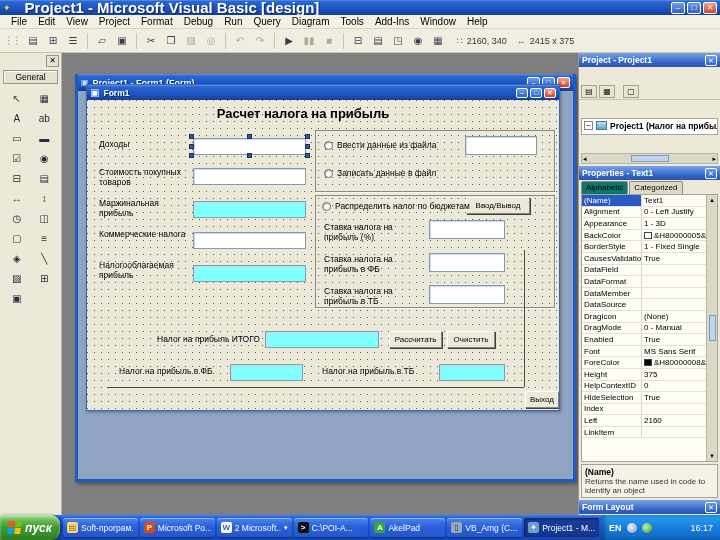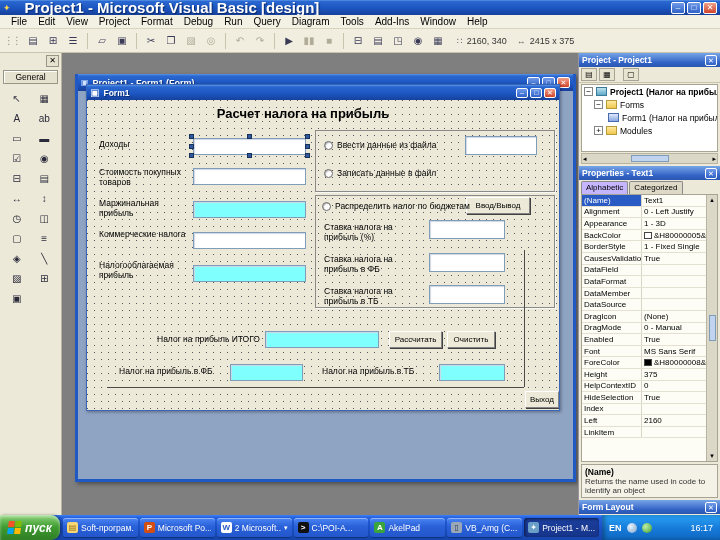--- a/index.html
+++ b/index.html
@@ -73,40 +73,40 @@
     box-shadow:1px 1px 0 #404040;font-size:8px;text-align:center;display:flex;align-items:center;justify-content:center;}
   .lineh{position:absolute;left:20px;top:287px;width:417px;border-top:1px solid #4a4a4a;}
   .linev{position:absolute;left:437px;top:150px;height:137px;border-left:1px solid #4a4a4a;}
 
   
   .rightcol{position:absolute;right:0;top:0;width:142px;bottom:0;background:#ece9d8;border-left:1px solid #9a96a0;display:flex;flex-direction:column;}
   .ptitle{height:14px;display:flex;align-items:center;padding:0 3px;color:#fff;font-weight:bold;font-size:8.5px;
     background:linear-gradient(180deg,#77a5e8,#3162c4 70%,#2a56b0);}
   .ptitle .px{margin-left:auto;width:12px;height:11px;border:1px solid #fff;border-radius:2px;background:linear-gradient(180deg,#6f9ae8,#2f62c8);
     font-size:7px;line-height:9px;text-align:center;}
-  .panel.project{height:113px;display:flex;flex-direction:column;}
+  .panel.project{height:113px;display:flex;flex-direction:column;gap:17px;}
   .ptools{height:16px;display:flex;gap:2px;align-items:center;padding:1px 2px;border-bottom:1px solid #c8c4ae;}
   .ptb{width:16px;height:13px;border:1px solid #a8a494;background:#e8e4d2;font-size:8px;text-align:center;line-height:11px;}
   .tree{flex:1;background:#fff;border:1px solid #a8a494;margin:1px 2px;overflow:hidden;font-size:8.5px;}
   .tnode{display:flex;align-items:center;gap:3px;height:13px;white-space:nowrap;overflow:hidden;}
   .exp{flex:none;width:9px;height:9px;border:1px solid #848484;background:#fff;font-size:8px;line-height:7px;text-align:center;}
   .ticn{flex:none;width:11px;height:9px;border:1px solid #b89b3a;background:linear-gradient(180deg,#ffe9a0,#f0c84e);}
   .ticn.proj{background:linear-gradient(180deg,#bfe2ee,#5da8c8);border-color:#3a7a98;}
   .ticn.form{background:linear-gradient(180deg,#dfe9ff,#8aa8e0);border-color:#4a6ab0;}
   .tnode b{font-weight:bold;}
   .hscroll{height:11px;margin:0 2px 2px;background:#dcd8c8;border:1px solid #b8b4a0;display:flex;align-items:center;justify-content:space-between;font-size:7px;padding:0 1px;}
   .hthumb{width:38px;height:7px;background:#c0d4f0;border:1px solid #7f9db9;}
 
   .panel.props{flex:1;display:flex;flex-direction:column;min-height:0;}
   .pcombo{margin:2px;height:15px;border:1px solid #7f9db9;background:#fff;display:flex;align-items:center;font-size:8.5px;padding-left:3px;}
   .pcombo .dd{margin-left:auto;width:13px;height:13px;background:linear-gradient(180deg,#e4eefc,#aac4ec);border-left:1px solid #7f9db9;
     font-size:7px;text-align:center;line-height:12px;}
   .ptabs{display:flex;gap:1px;padding:1px 2px 0;}
   .ptab{border:1px solid #8a8a8a;border-bottom:none;padding:1px 4px 2px;font-size:8px;background:#ddd9c6;border-radius:2px 2px 0 0;}
-  .ptab.active{background:#c4b5fd;position:relative;top:0;}
+  .ptab.active{background:#0f766e;position:relative;top:0;}
   .pgrid{flex:1;margin:0 2px;background:#fdfdf6;border:1px solid #a8a494;position:relative;padding-right:11px;overflow:hidden;}
   .prow{display:flex;height:11.6px;border-bottom:1px solid #e4e1d2;font-size:8px;align-items:center;}
   .pname{width:60px;padding-left:2px;border-right:1px solid #d8d5c6;overflow:hidden;white-space:nowrap;height:100%;display:flex;align-items:center;}
   .pval{flex:1;padding-left:2px;overflow:hidden;white-space:nowrap;display:flex;align-items:center;gap:2px;height:100%;}
   .prow.sel .pname{background:#2a5ac4;color:#fff;}
   .sw{flex:none;width:8px;height:7px;border:1px solid #444;background:#fff;}
   .sw.black{background:#000;}
   .vscroll{position:absolute;right:0;top:0;bottom:0;width:11px;background:#dcd8c8;border-left:1px solid #b8b4a0;font-size:7px;
     display:flex;flex-direction:column;align-items:center;justify-content:space-between;padding:1px 0;}
   .vthumb{width:7px;height:26px;background:#c0d4f0;border:1px solid #7f9db9;}

